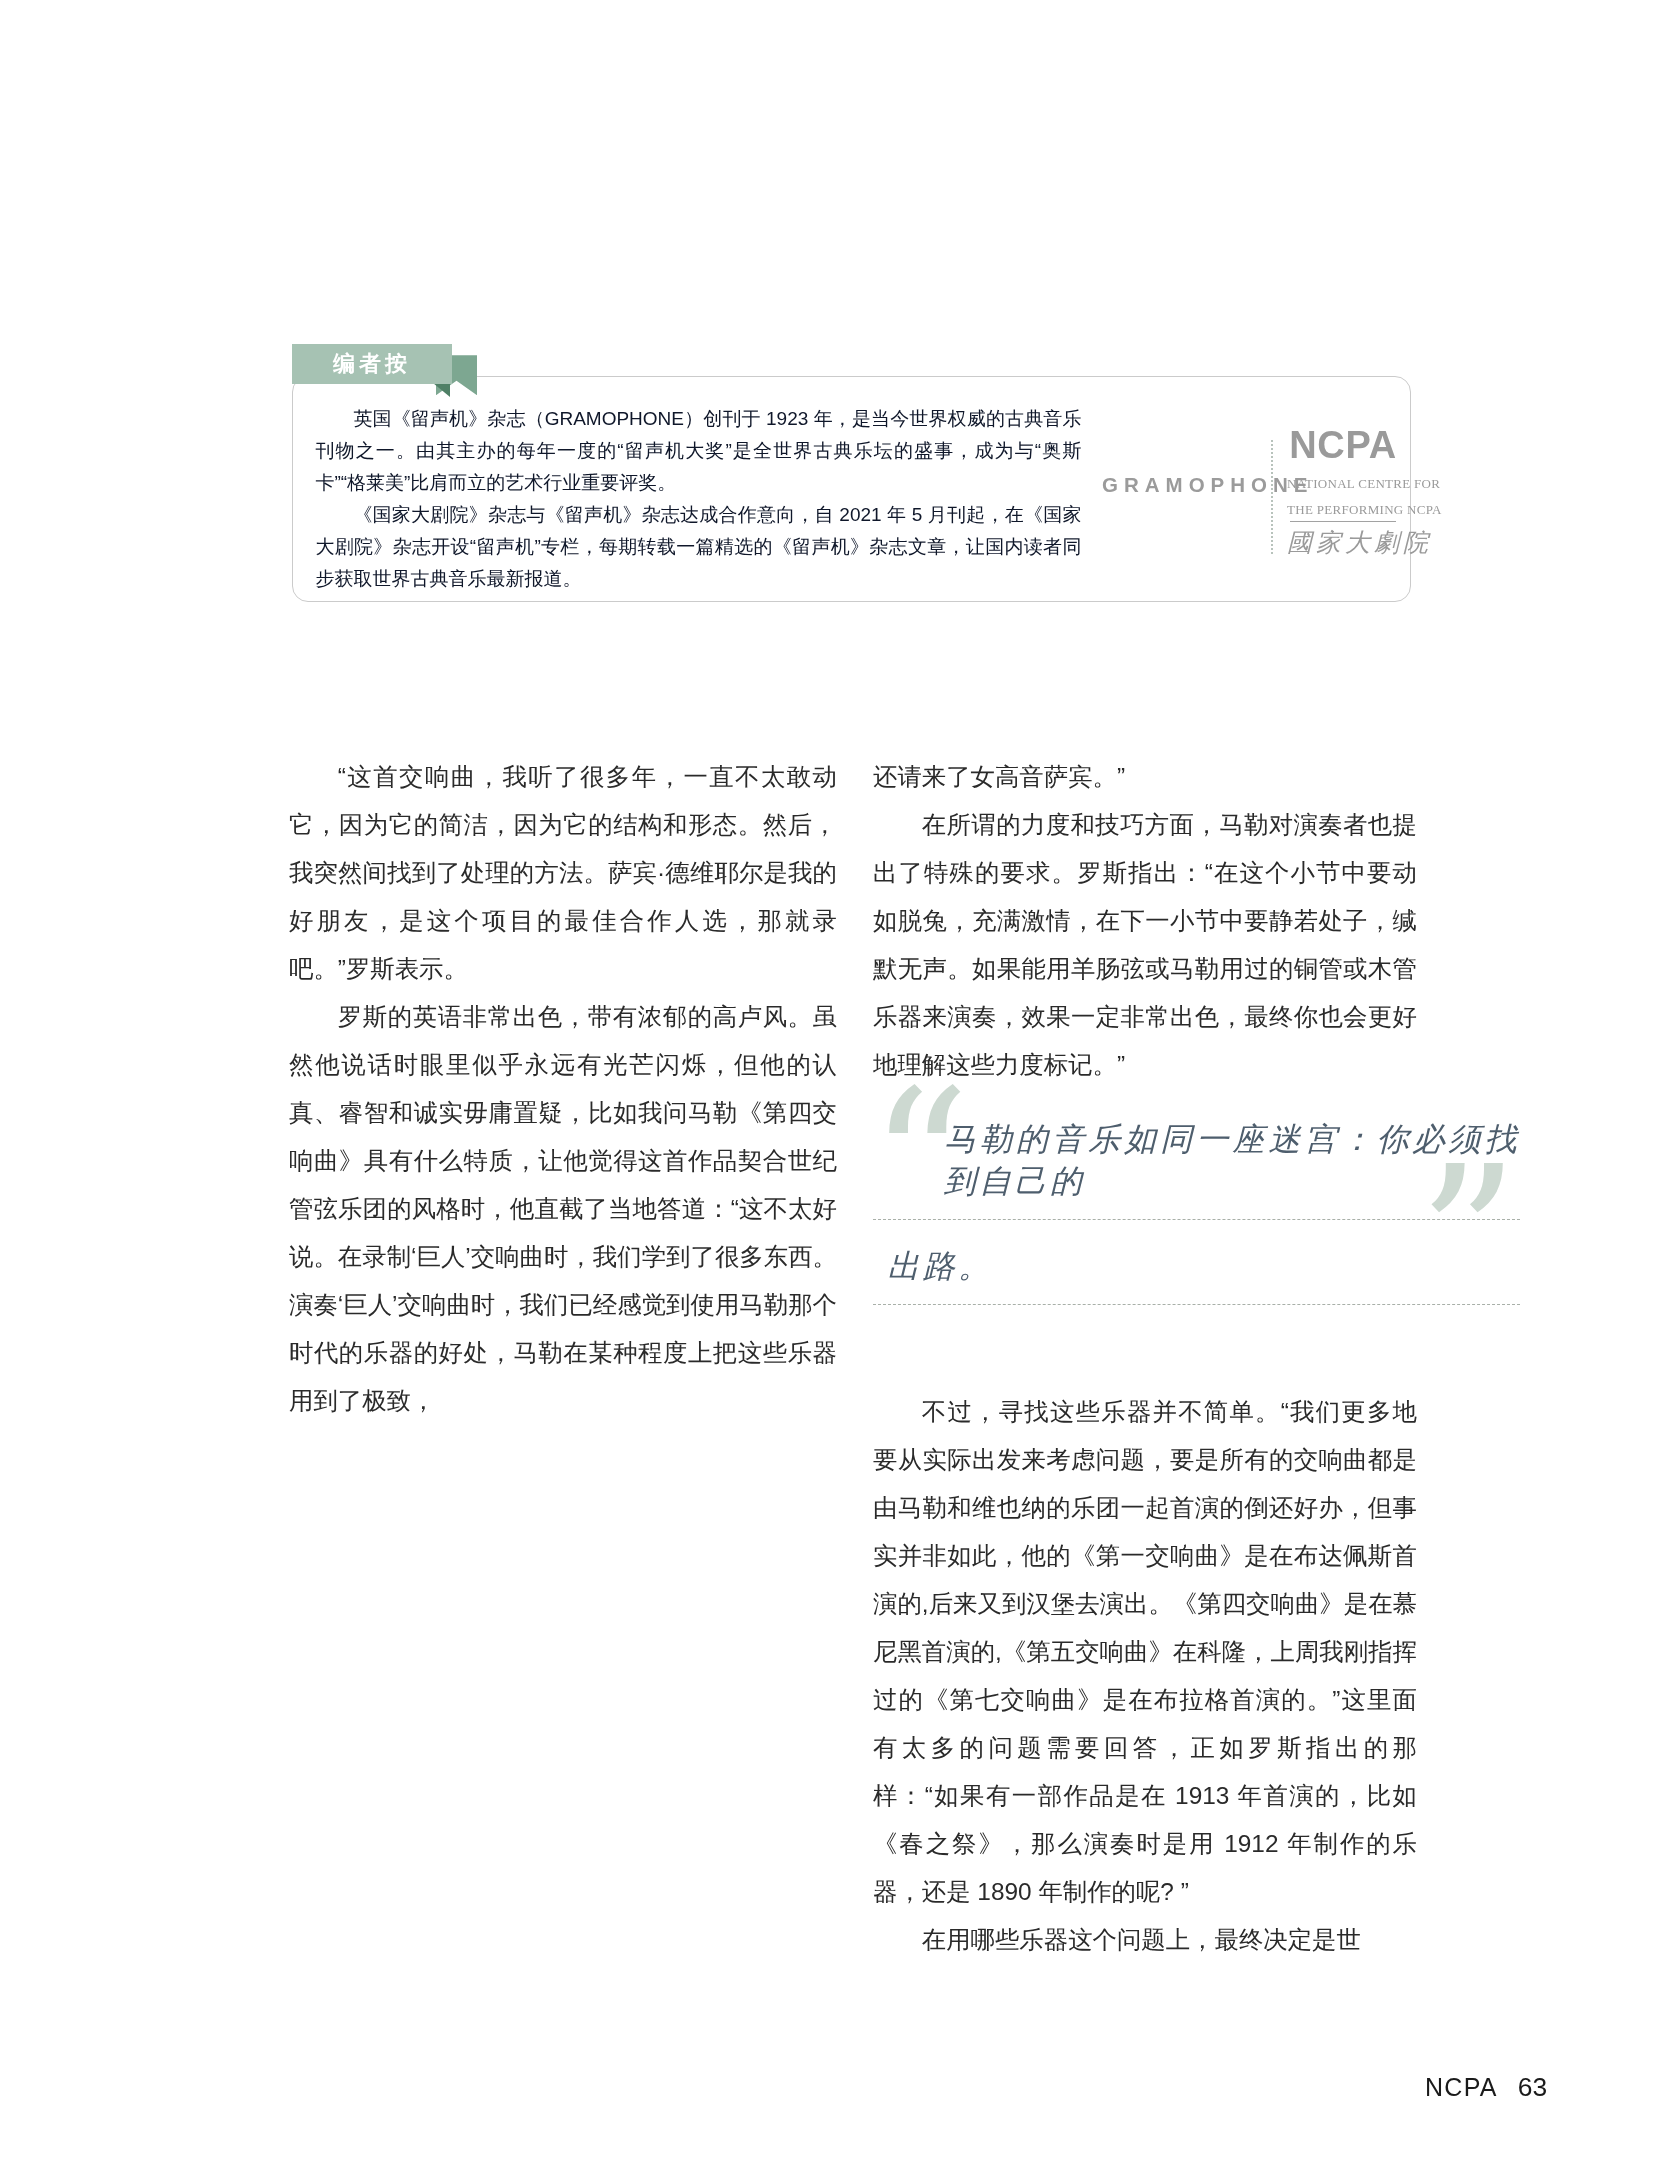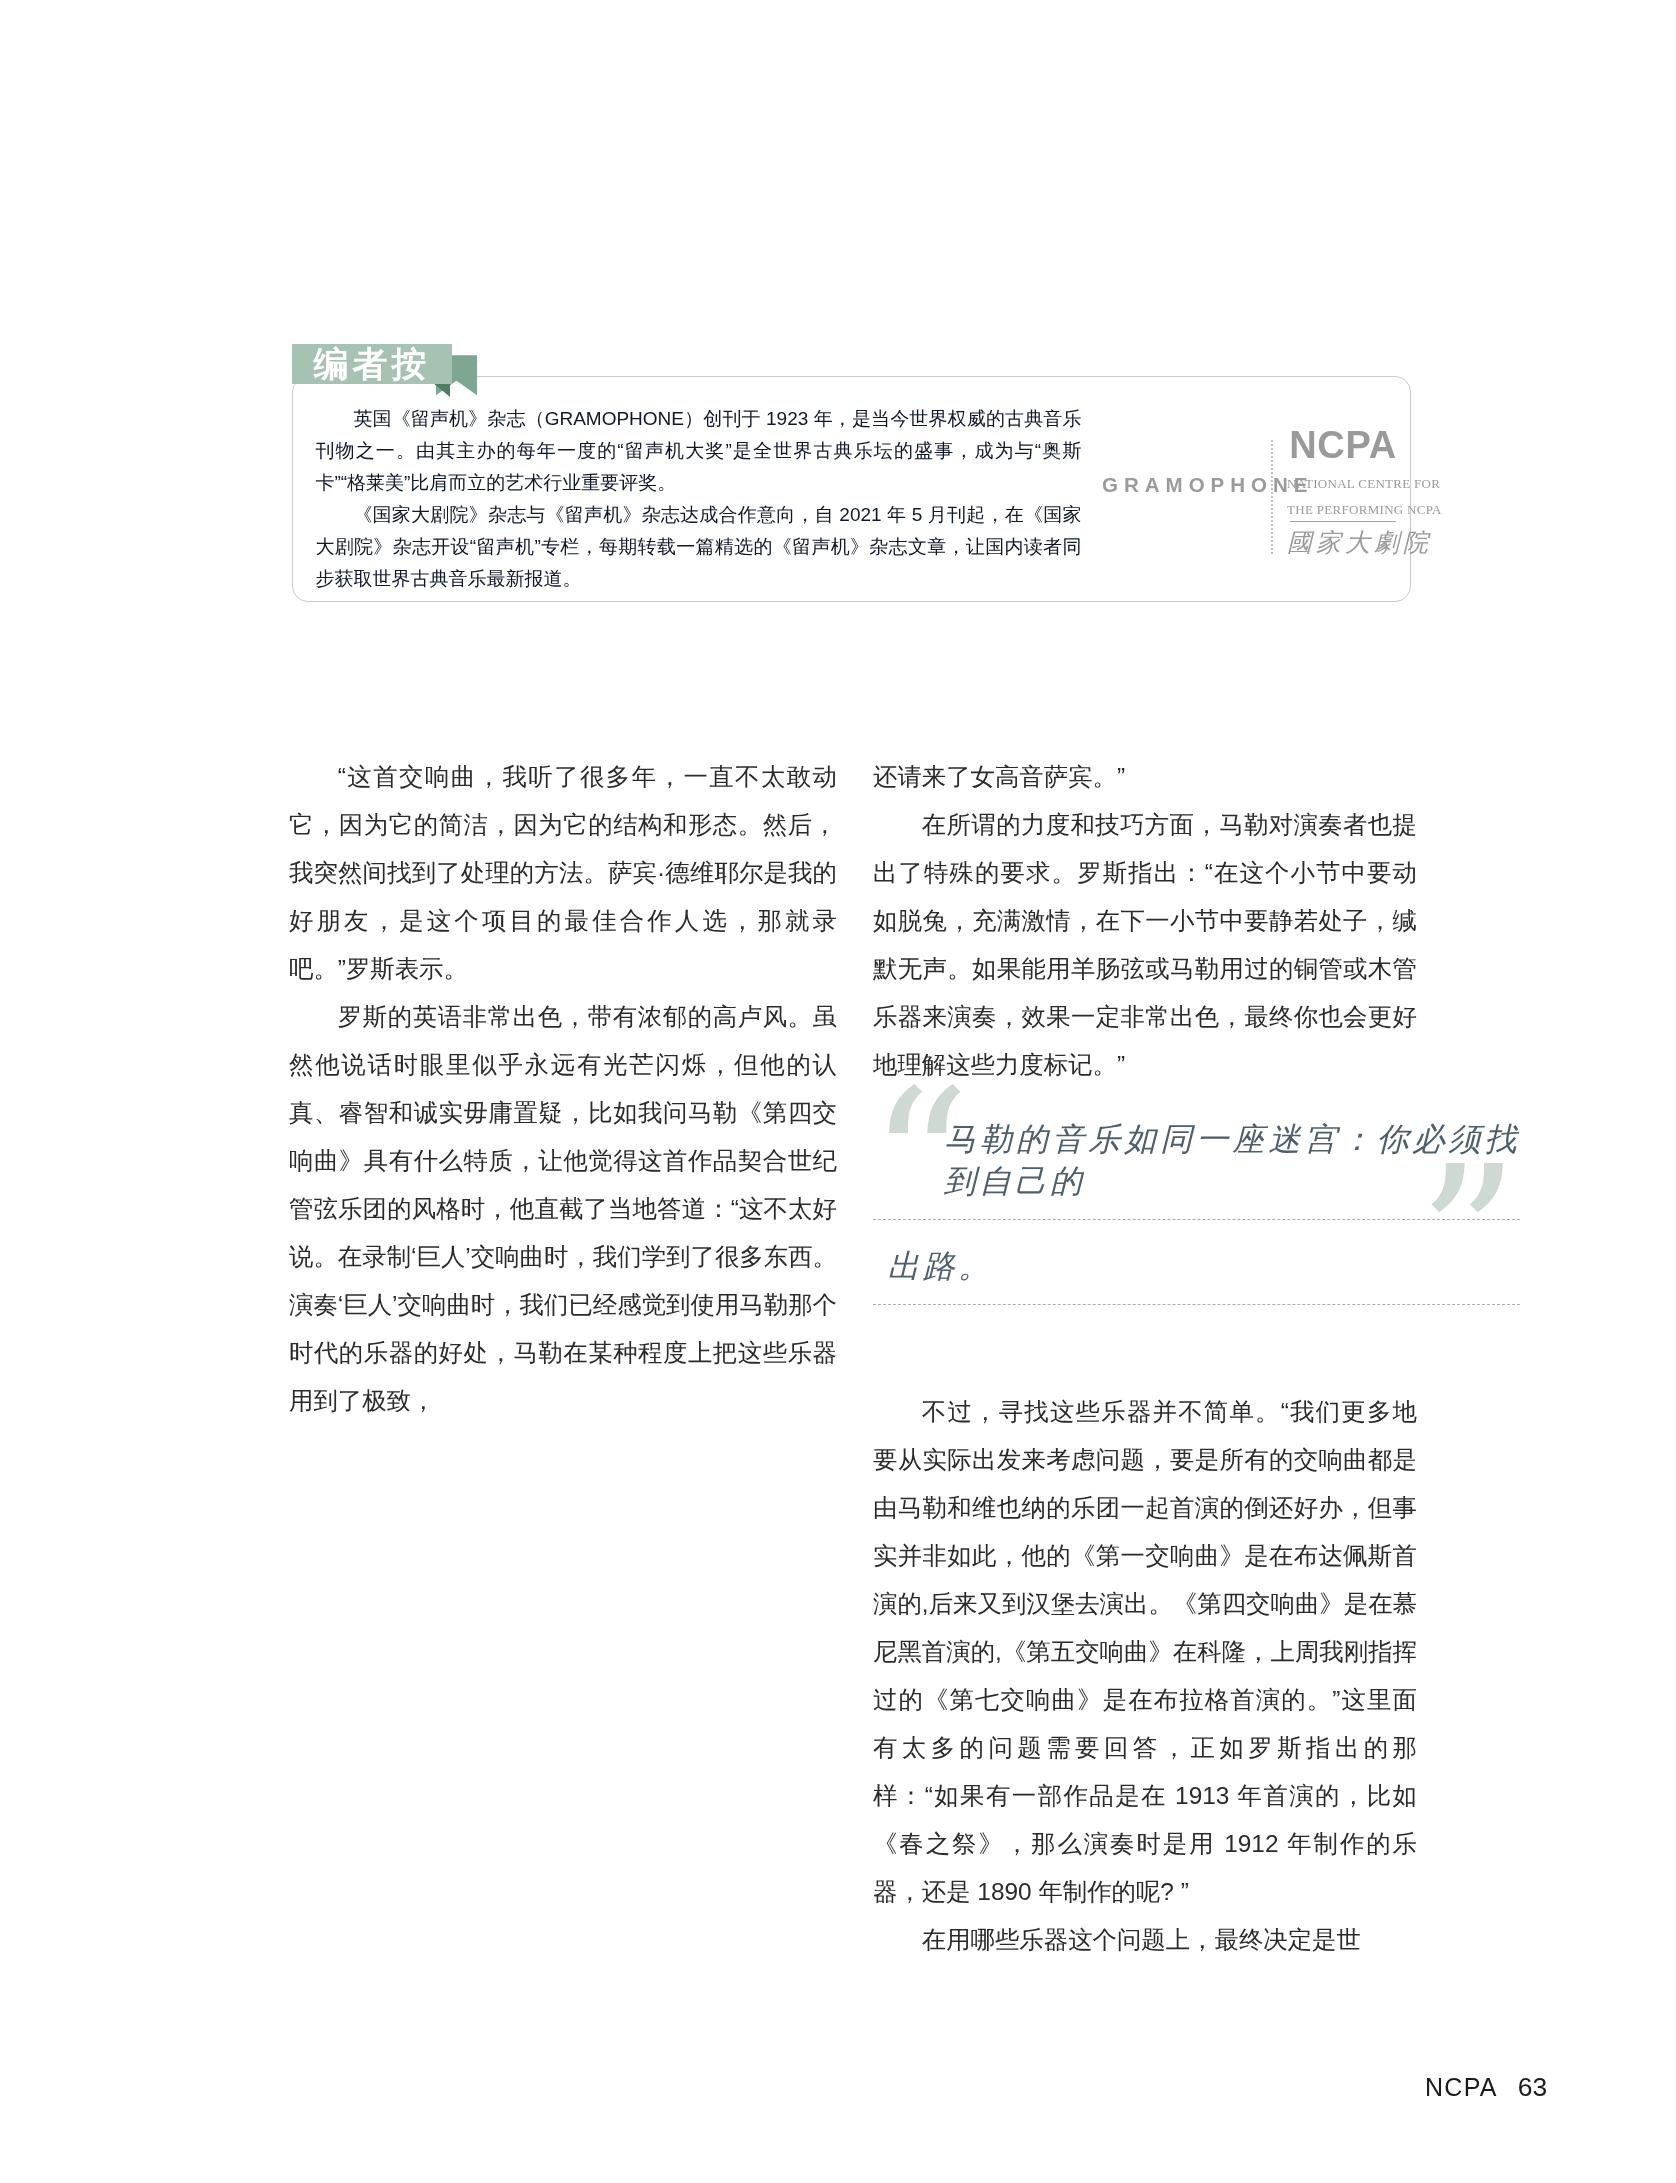--- a/index.html
+++ b/index.html
@@ -8,21 +8,21 @@
 
   
   .editor-box{position:absolute;left:292px;top:376px;width:1117px;height:224px;
               border:1.3px solid #cbcbcb;border-radius:16px;background:#ffffff;}
   .ribbon{position:absolute;left:292px;top:344px;width:198px;height:59px;z-index:5;}
   .ribbon-flag{position:absolute;left:144px;top:11.2px;width:41px;height:40px;background:#7da791;
                clip-path:polygon(0 0,100% 0,100% 100%,50% 64%,0 100%);z-index:1;}
   .ribbon-fold{position:absolute;left:141px;top:39px;width:17px;height:14px;background:#4f8066;
                clip-path:polygon(0 0,100% 0,100% 100%);z-index:2;}
   .ribbon-rect{position:absolute;left:0;top:0;width:160px;height:40px;background:#a6c2b3;
-               color:#ffffff;font-size:35px;font-weight:bold;letter-spacing:4px;
+               color:#ffffff;font-size:22px;font-weight:bold;letter-spacing:4px;
                display:flex;align-items:center;justify-content:center;z-index:3;}
   .editor-text{position:absolute;left:22.4px;top:26.4px;width:766px;font-size:19px;line-height:32px;
                color:#0f172a;text-align:justify;}
   .editor-text p{margin:0;text-indent:2em;}
 
   .gramophone-logo{position:absolute;left:809px;top:96px;font-size:20.5px;font-weight:bold;
                    letter-spacing:6px;color:#9b9b9b;white-space:nowrap;}
   .logo-divider{position:absolute;left:978px;top:63px;height:114px;width:0;
                 border-left:2px dotted #b8c3bc;}
   .ncpa-logo{position:absolute;left:994px;top:50px;width:112px;color:#9a9a9a;text-align:center;}

